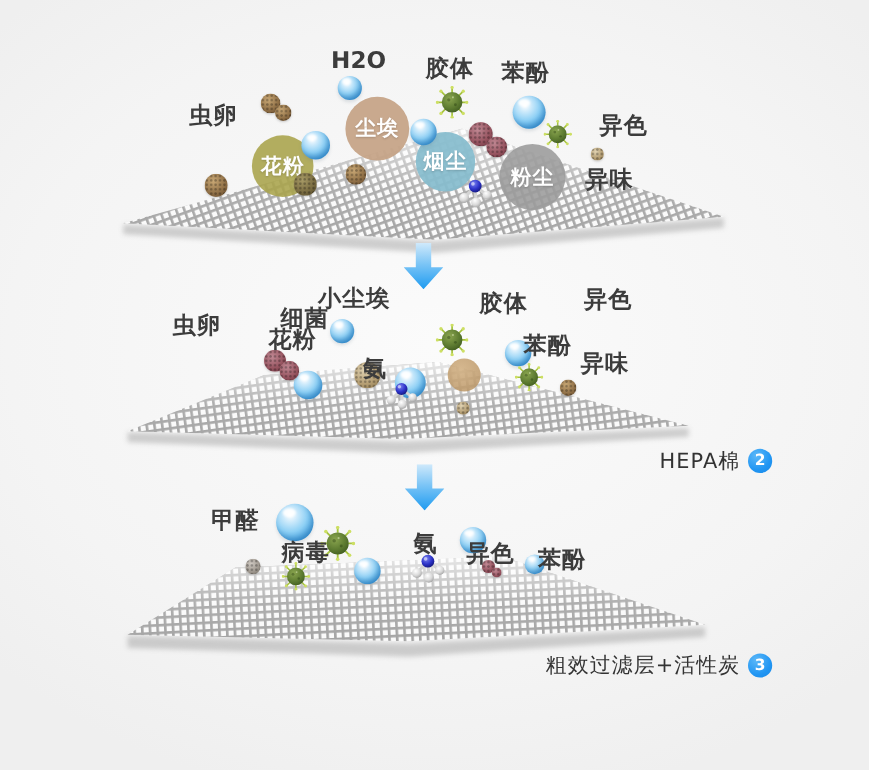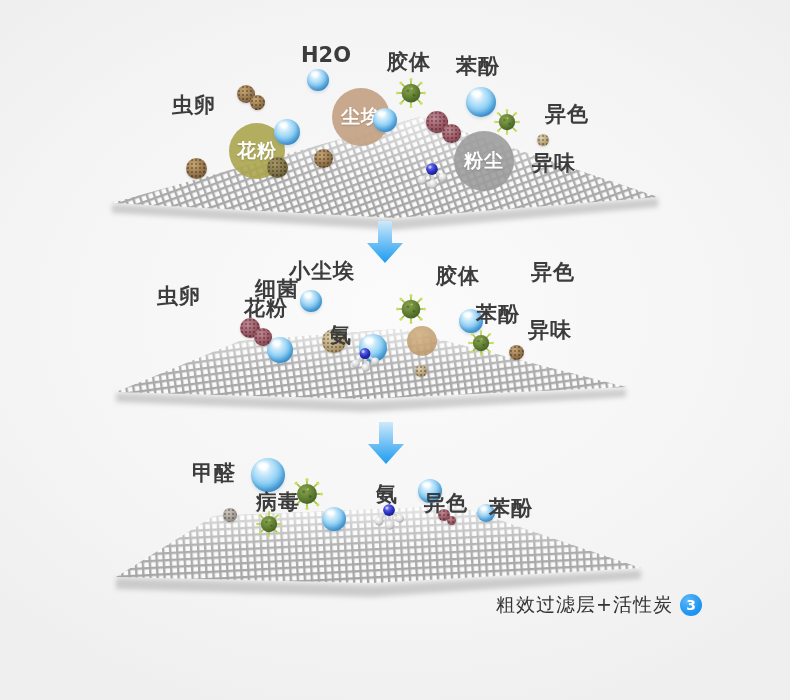--- a/index.html
+++ b/index.html
@@ -163,22 +163,25 @@
     <g>
       <polygon points="116,578 372,585 641,570 641,579 372,597 116,589" fill="#9a9a9a" opacity="0.45" filter="url(#soften)"></polygon>
       <polygon points="116,577 214,516 457,506 641,568 372,583" fill="url(#gridC)" opacity="0.95"></polygon>
       <polygon points="116,577 214,516 457,506 641,568 372,583" fill="url(#fadeTop)"></polygon>
     </g>
   </svg>
 
   <div class="bubble" style="left:229px;top:123px;width:56px;height:56px;background:rgba(168,163,74,0.88);">
       <span>花粉</span>
     </div>
-  <div class="bubble" style="left:332px;top:88px;width:58px;height:58px;background:rgba(196,162,132,0.92);justify-content:center;">
+  <div class="bubble" style="left:314px;top:88px;width:58px;height:58px;background:rgba(196,162,132,0.92);justify-content:center;">
       <span>尘埃</span>
+    </div>
+  <div class="bubble" style="left:378px;top:120px;width:54px;height:54px;background:rgba(133,188,205,0.92);">
+      <span>烟尘</span>
     </div>
   <div class="bubble" style="left:454px;top:131px;width:60px;height:60px;background:rgba(155,155,155,0.88);">
       <span>粉尘</span>
     </div>
 
   <div class="sphere" style="left:307px;top:69px;width:22px;height:22px;"></div>
   <div class="sphere" style="left:274px;top:119px;width:26px;height:26px;"></div>
   <div class="sphere" style="left:373px;top:108px;width:24px;height:24px;"></div>
   <div class="sphere" style="left:466px;top:87px;width:30px;height:30px;"></div>
 
@@ -239,20 +242,24 @@
   <span class="plabel" style="left:157px;top:285px;">虫卵</span>
   <span class="plabel" style="left:212px;top:278px;margin-left:43px;">细菌</span>
   <span class="plabel" style="left:289px;top:260px;">小尘埃</span>
   <span class="plabel" style="left:436px;top:265px;">胶体</span>
   <span class="plabel" style="left:531px;top:261px;">异色</span>
   <span class="plabel" style="left:244px;top:297px;">花粉</span>
   <span class="plabel" style="left:330px;top:324px;">氨</span>
   <span class="plabel" style="left:476px;top:303px;">苯酚</span>
   <span class="plabel" style="left:528px;top:319px;">异味</span>
 
+  <div class="caption" style="top:406px;">
+    <span class="cap-text">HEPA棉</span>
+    <span class="badge">2</span>
+  </div>
 
   <svg class="arrow" style="left:368px;top:422px;" width="36" height="42" viewBox="0 0 36 42">
     <path d="M11 0 H25 V22 H36 L18 42 L0 22 H11 Z" fill="url(#arrowGrad)"></path>
   </svg>
 
   <div class="sphere" style="left:251px;top:458px;width:34px;height:34px;"></div>
   <div class="sphere" style="left:322px;top:507px;width:24px;height:24px;"></div>
   <div class="sphere" style="left:418px;top:479px;width:24px;height:24px;"></div>
   <div class="sphere" style="left:477px;top:504px;width:18px;height:18px;"></div>
 

